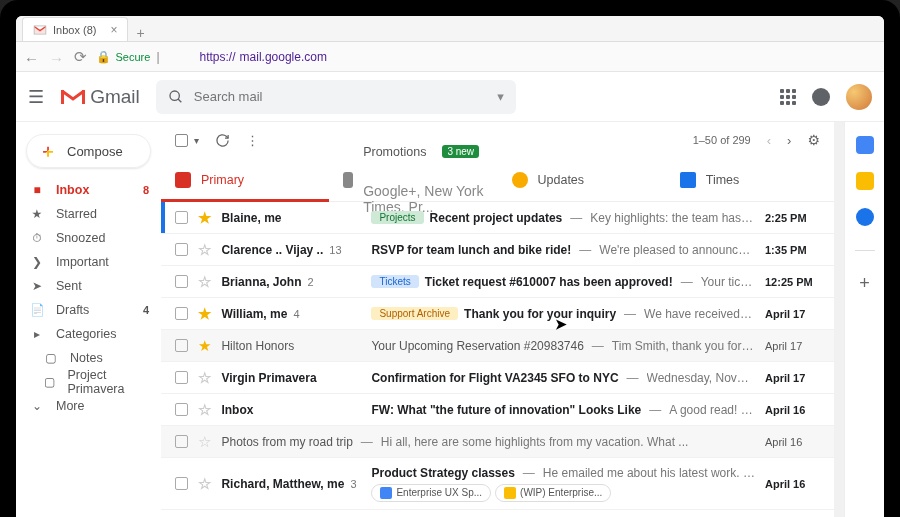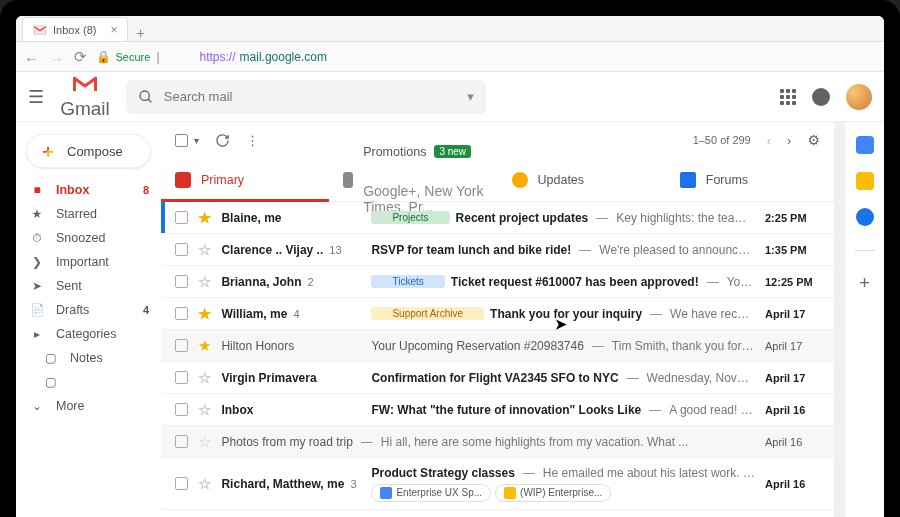--- a/index.html
+++ b/index.html
@@ -10,27 +10,27 @@
   
   .tabbar { height: 26px; background:#f5f5f5; display:flex; align-items:flex-end; border-bottom:1px solid #ddd; font-size:11px; }
   .tab { display:flex; align-items:center; gap:6px; background:#fff; height:24px; padding:0 10px; border:1px solid #ddd; border-bottom:none; border-radius:4px 4px 0 0; margin-left:6px; color:#555;}
   .tab .m-icon { width:14px; height:14px; display:flex; align-items:center; justify-content:center; }
   .tab-close { color:#888; font-size:12px; margin-left:8px; }
   .new-tab { color:#888; padding:0 8px; font-size:14px; }
   .addrbar { height:30px; background:#fafafa; display:flex; align-items:center; padding:0 8px; gap:10px; border-bottom:1px solid #e5e5e5; font-size:13px; color:#666;}
   .nav-ico { color:#888; font-size:15px; }
   .url { display:flex; align-items:center; gap:4px; color:#333; font-size:12px;}
   .secure { color:#0a8f3c; font-size:11px;}
-  .url-proto { color:#8b5cf6;padding-left:34px; }
-  .url-rest { color:#0f766e;}
+  .url-proto { color:#4c1d95;padding-left:34px; }
+  .url-rest { color:#4c1d95;}
 
   
   .app-header { height:50px; display:flex; align-items:center; padding:0 12px; border-bottom:1px solid #eee; gap:16px;}
   .hamburger { color:#5f6368; font-size:18px; }
-  .logo { display:flex; align-items:center; gap:4px; font-size:19px; color:#5f6368;flex-direction:column;}
+  .logo { display:flex; align-items:center; gap:4px; font-size:19px; color:#5f6368;}
   .searchbox { flex:0 0 360px; height:34px; background:#f1f3f4; border-radius:6px; display:flex; align-items:center; padding:0 12px; gap:10px; color:#5f6368; font-size:13px;}
   .searchbox input { border:none; background:transparent; outline:none; flex:1; font-size:13px; color:#333;}
   .app-header-spacer { flex:1; }
   .apps-grid { width:16px; height:16px; display:grid; grid-template-columns:repeat(3,4px); grid-template-rows:repeat(3,4px); gap:2px;}
   .apps-grid span { background:#5f6368; border-radius:1px;}
   .bell { width:18px; height:18px; border-radius:50%; background:#5f6368;}
   .avatar { width:26px; height:26px; border-radius:50%; background: radial-gradient(circle at 30% 30%, #f7c873, #d07a3a);}
 
   
   .body { flex:1; display:flex; overflow:hidden;}
@@ -52,37 +52,37 @@
   .pager { font-size:11px; color:#666;}
   .gear { font-size:14px;}
 
   .tabs { display:flex; border-bottom:1px solid #eee; font-size:12.5px; color:#555; height:44px;}
   .cat-tab { width:190px; display:flex; align-items:center; padding:0 14px; gap:10px; position:relative;}
   .cat-tab.active { color:#d93025; }
   .cat-tab.active::after { content:""; position:absolute; left:0; right:0; bottom:-1px; height:3px; background:#d93025;}
   .cat-tab .ticon { width:16px; height:16px; border-radius:3px;}
   .cat-tab.active .ticon { background:#d93025;}
   .cat-tab .tsub { font-size:14px; color:#888;margin-top:24px;}
-  .badge-new { background:#1e8e3e; color:#fff; font-size:10px; padding:1px 5px; border-radius:3px; margin-left:8px;}
+  .badge-new { background:#1e8e3e; color:#fff; font-size:10px; padding:1px 5px; border-radius:3px; margin-left:16px;}
   .cat-updates .tdot { width:16px; height:16px; border-radius:50%; background:#f9ab00;}
   .cat-forums .tsq { width:16px; height:16px; background:#1a73e8; border-radius:2px;}
 
   .list { flex:1; overflow:auto;}
   .row { display:flex; align-items:center; height:32px; padding:0 14px; border-bottom:1px solid #f1f1f1; font-size:12px; gap:10px; position:relative;}
   .row.unread { font-weight:bold; color:#202124;}
   .row.read { background:#f7f7f7; color:#555; font-weight:normal;}
   .row .cb { width:13px; height:13px; border:1.5px solid #aaa; border-radius:2px; flex-shrink:0;}
   .row .star { color:#ccc; font-size:15px; flex-shrink:0;}
   .row .star.on { color:#f4b400;}
   .row .marker { width:4px; height:100%; position:absolute; left:0; top:0;}
   .row.current .marker { background:#1a73e8;}
   .row .sender { width:140px; flex-shrink:0; white-space:nowrap; overflow:hidden; text-overflow:ellipsis;}
   .row .scount { font-weight:normal; color:#777; font-size:11px; margin-left:3px;}
   .row .subjwrap { flex:1; display:flex; align-items:center; gap:6px; overflow:hidden; white-space:nowrap;}
-  .row .chip { font-size:10px; padding:1px 21px; border-radius:3px; font-weight:normal; flex-shrink:0;}
+  .row .chip { font-size:10px; padding:1px 8px; border-radius:3px; font-weight:normal; flex-shrink:0;}
   .row .subj { flex-shrink:0;}
   .row .snip { color:#777; font-weight:normal; overflow:hidden; text-overflow:ellipsis;}
   .row .dash { color:#888; font-weight:normal; margin:0 2px;}
   .row .date { width:55px; text-align:left; flex-shrink:0; font-size:11px;}
   .row.att { height:52px;}
   .attcol { display:flex; flex-direction:column; gap:4px; flex:1; overflow:hidden;}
   .attline { display:flex; align-items:center; gap:6px; white-space:nowrap; overflow:hidden;}
   .attchips { display:flex; gap:4px;}
   .attchip { display:flex; align-items:center; gap:4px; border:1px solid #ddd; border-radius:12px; padding:2px 8px; font-size:10px; color:#555; font-weight:normal;}
   .attchip .ai { width:12px; height:12px; border-radius:2px;}
@@ -201,20 +201,21 @@
             <div class="nav-item">
               <span class="ico">▸</span>
               <span>Categories</span>
             </div>
             <div class="nav-item nav-sub">
               <span class="ico">▢</span>
               <span>Notes</span>
             </div>
             <div class="nav-item nav-sub">
               <span class="ico">▢</span>
+              <span>Project Primavera</span>
             </div>
             <div class="nav-item">
               <span class="ico">⌄</span>
               <span>More</span>
             </div>
           </div>
       </div>
 
       <div class="main">
 
@@ -249,21 +250,21 @@
               </div>
               <div class="tsub">Google+, New York Times, Pr...</div>
             </div>
           </div>
           <div class="cat-tab cat-updates">
             <span class="tdot"></span>
             <span>Updates</span>
           </div>
           <div class="cat-tab cat-forums">
             <span class="tsq"></span>
-            <span>Forums</span>
+            <span>Times</span>
           </div>
         </div>
 
         <div class="list" id="maillist">
             <div class="row unread current">
               <div class="marker"></div>
               <div class="cb"></div>
               <span class="star on">★</span>
               <span class="sender">Blaine, me</span>
               <div class="subjwrap">

